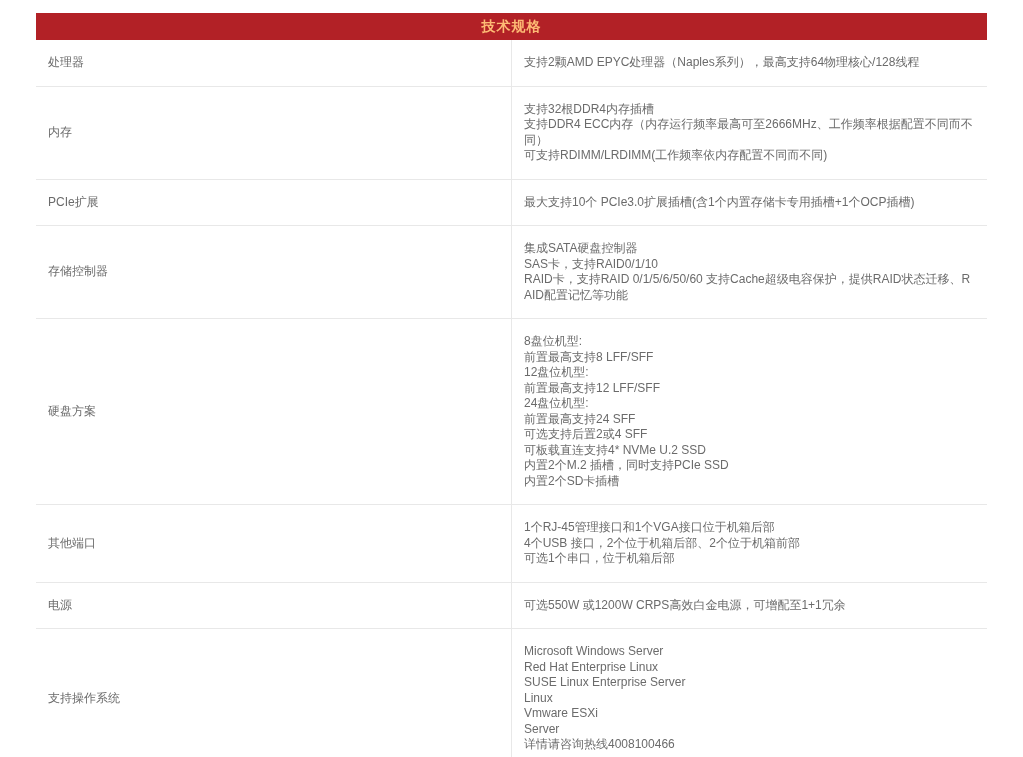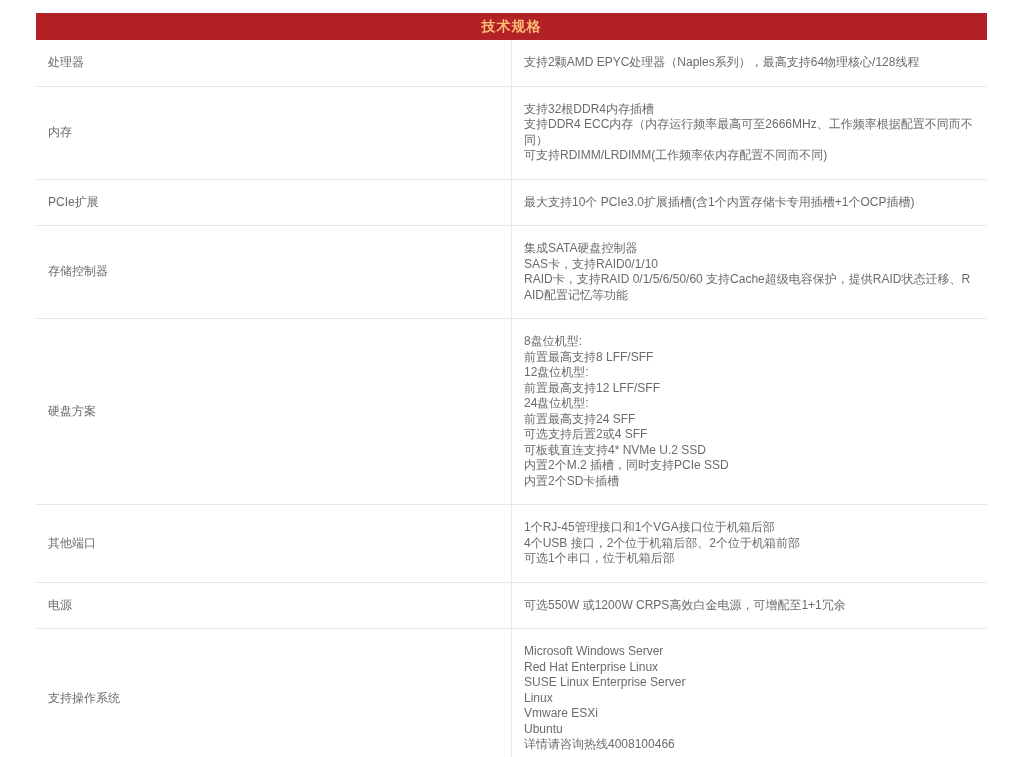--- a/index.html
+++ b/index.html
@@ -118,21 +118,21 @@
         </td>
       </tr>
       <tr>
         <td class="label-cell">支持操作系统</td>
         <td class="value-cell">
           <div class="line">Microsoft Windows Server</div>
           <div class="line">Red Hat Enterprise Linux</div>
           <div class="line">SUSE Linux Enterprise Server</div>
           <div class="line">Linux</div>
           <div class="line">Vmware ESXi</div>
-          <div class="line">Ubuntu</div>
+          <div class="line">Server</div>
           <div class="line">详情请咨询热线4008100466</div>
         </td>
       </tr>
       <tr>
         <td class="label-cell">产品认证</td>
         <td class="value-cell">
           <div class="line">支持RAID、节能、环标等认证</div>
         </td>
       </tr>
       <tr>

